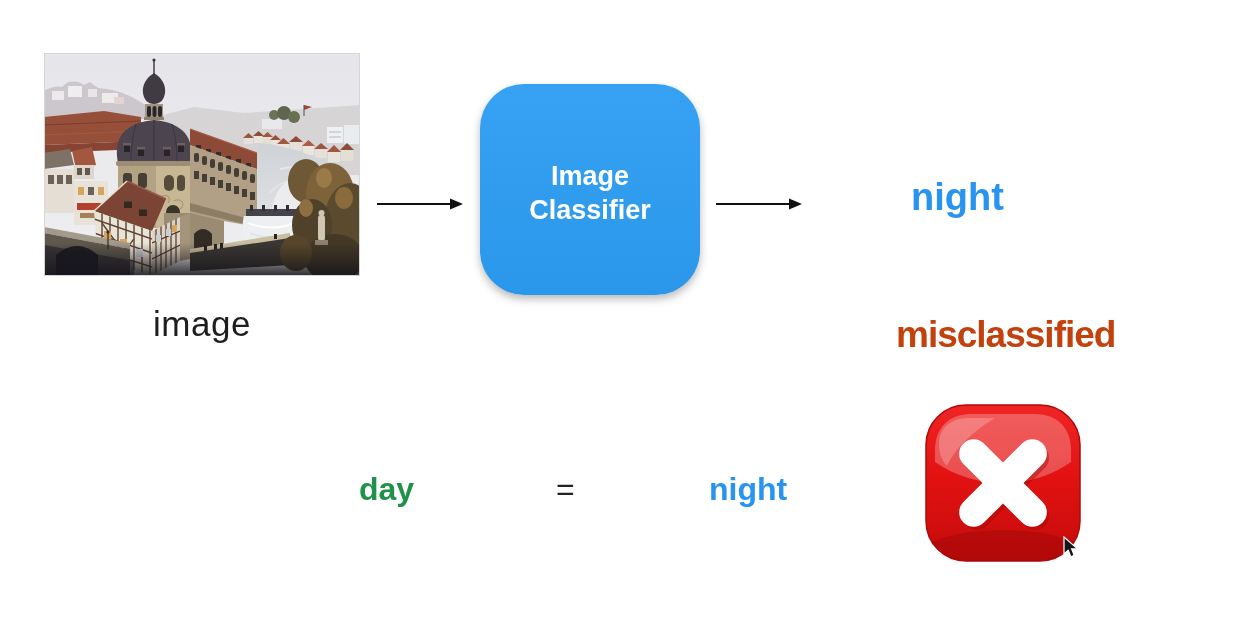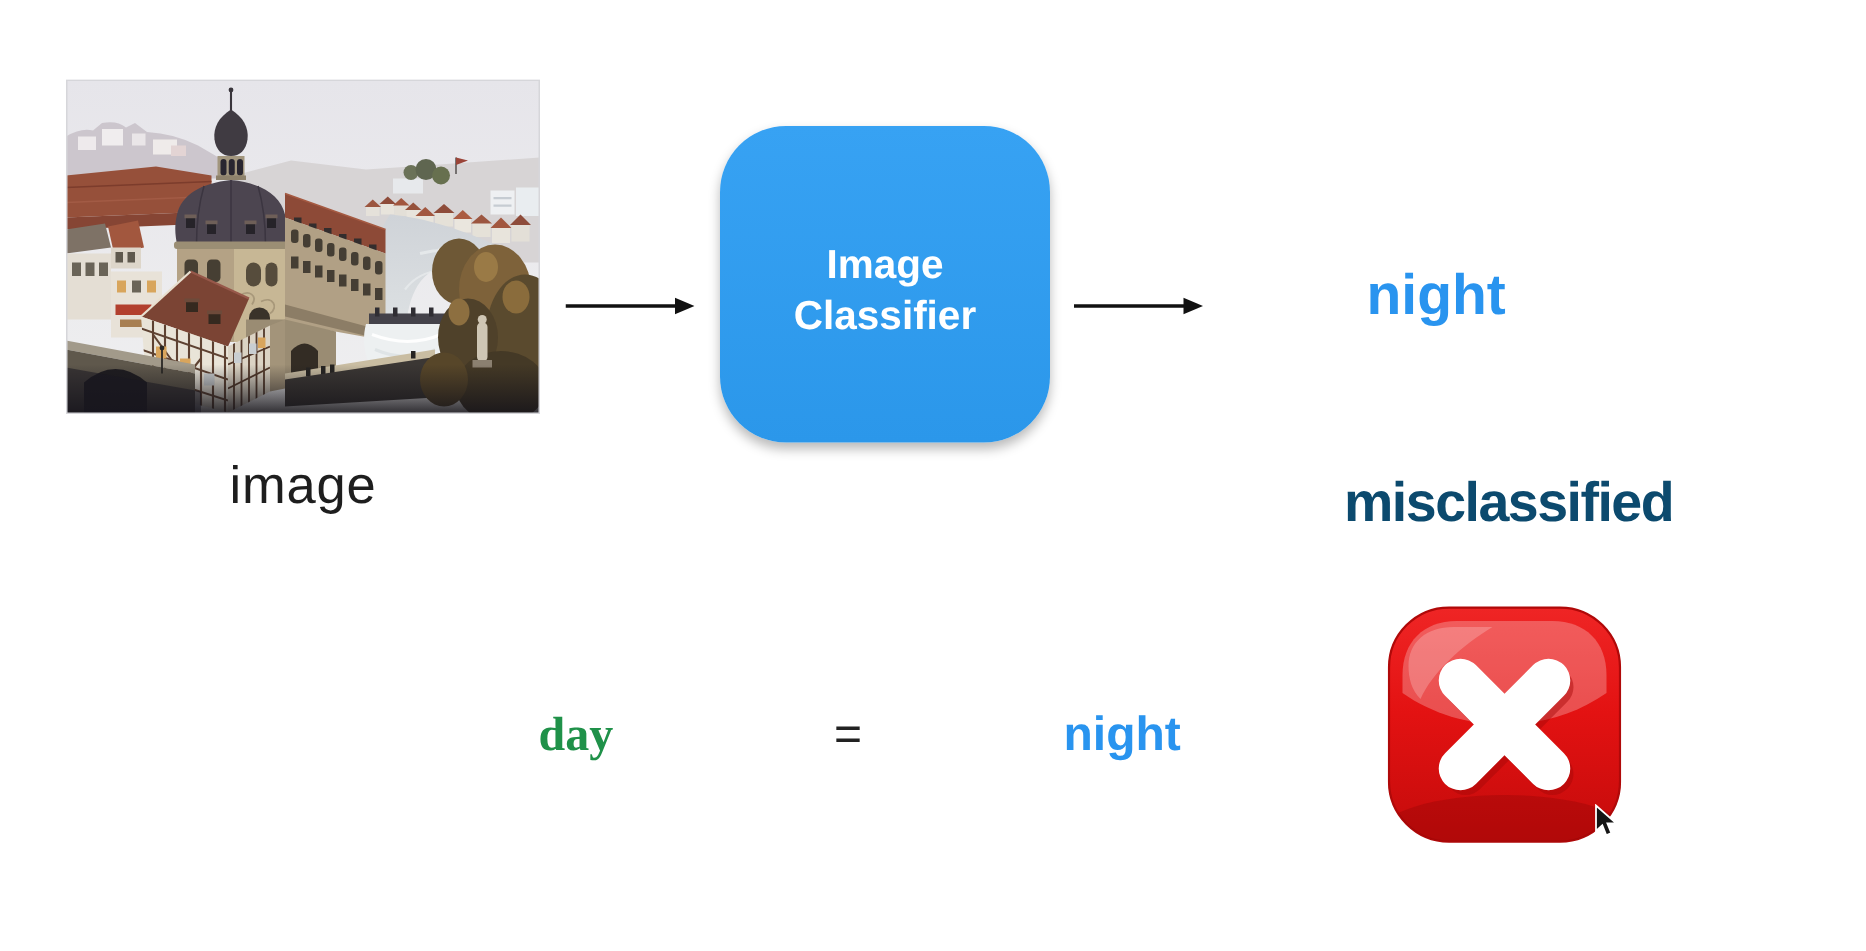--- a/index.html
+++ b/index.html
@@ -23,22 +23,22 @@
     display:flex;align-items:center;justify-content:center;
   }
   .classifier-label{
     color:#ffffff;font-size:27px;font-weight:bold;text-align:center;
     line-height:34px;white-space:pre-line;padding-top:6px;
   }
   .arrow{top:197px;width:86px;height:14px;}
   .arrow-1{left:377px;}
   .arrow-2{left:716px;}
   .prediction-top{left:911px;top:176px;font-size:38px;color:#2994ef;}
-  .misclassified{left:896px;top:314px;font-size:37px;letter-spacing:-1px;color:#0c4a6e;}
-  .day{left:359px;top:472px;font-size:32px;color:#1f9149;font-family:Liberation Serif, serif;}
+  .misclassified{left:896px;top:314px;font-size:37px;letter-spacing:-1px;color:#c2410c;}
+  .day{left:359px;top:472px;font-size:32px;color:#1f9149;}
   .equals{left:556px;top:472px;font-size:32px;font-weight:400;color:#222222;}
   .night-bottom{left:709px;top:472px;font-size:32px;color:#2994ef;}
   .x-icon{left:925px;top:404px;width:156px;height:158px;}
   .cursor{left:1062px;top:536px;width:17px;height:23px;}
 </style>
 </head>
 <body>
 
 <figure class="abs photo-fig" style="margin:0;">
   <svg width="316" height="223" viewBox="0 0 316 223">

